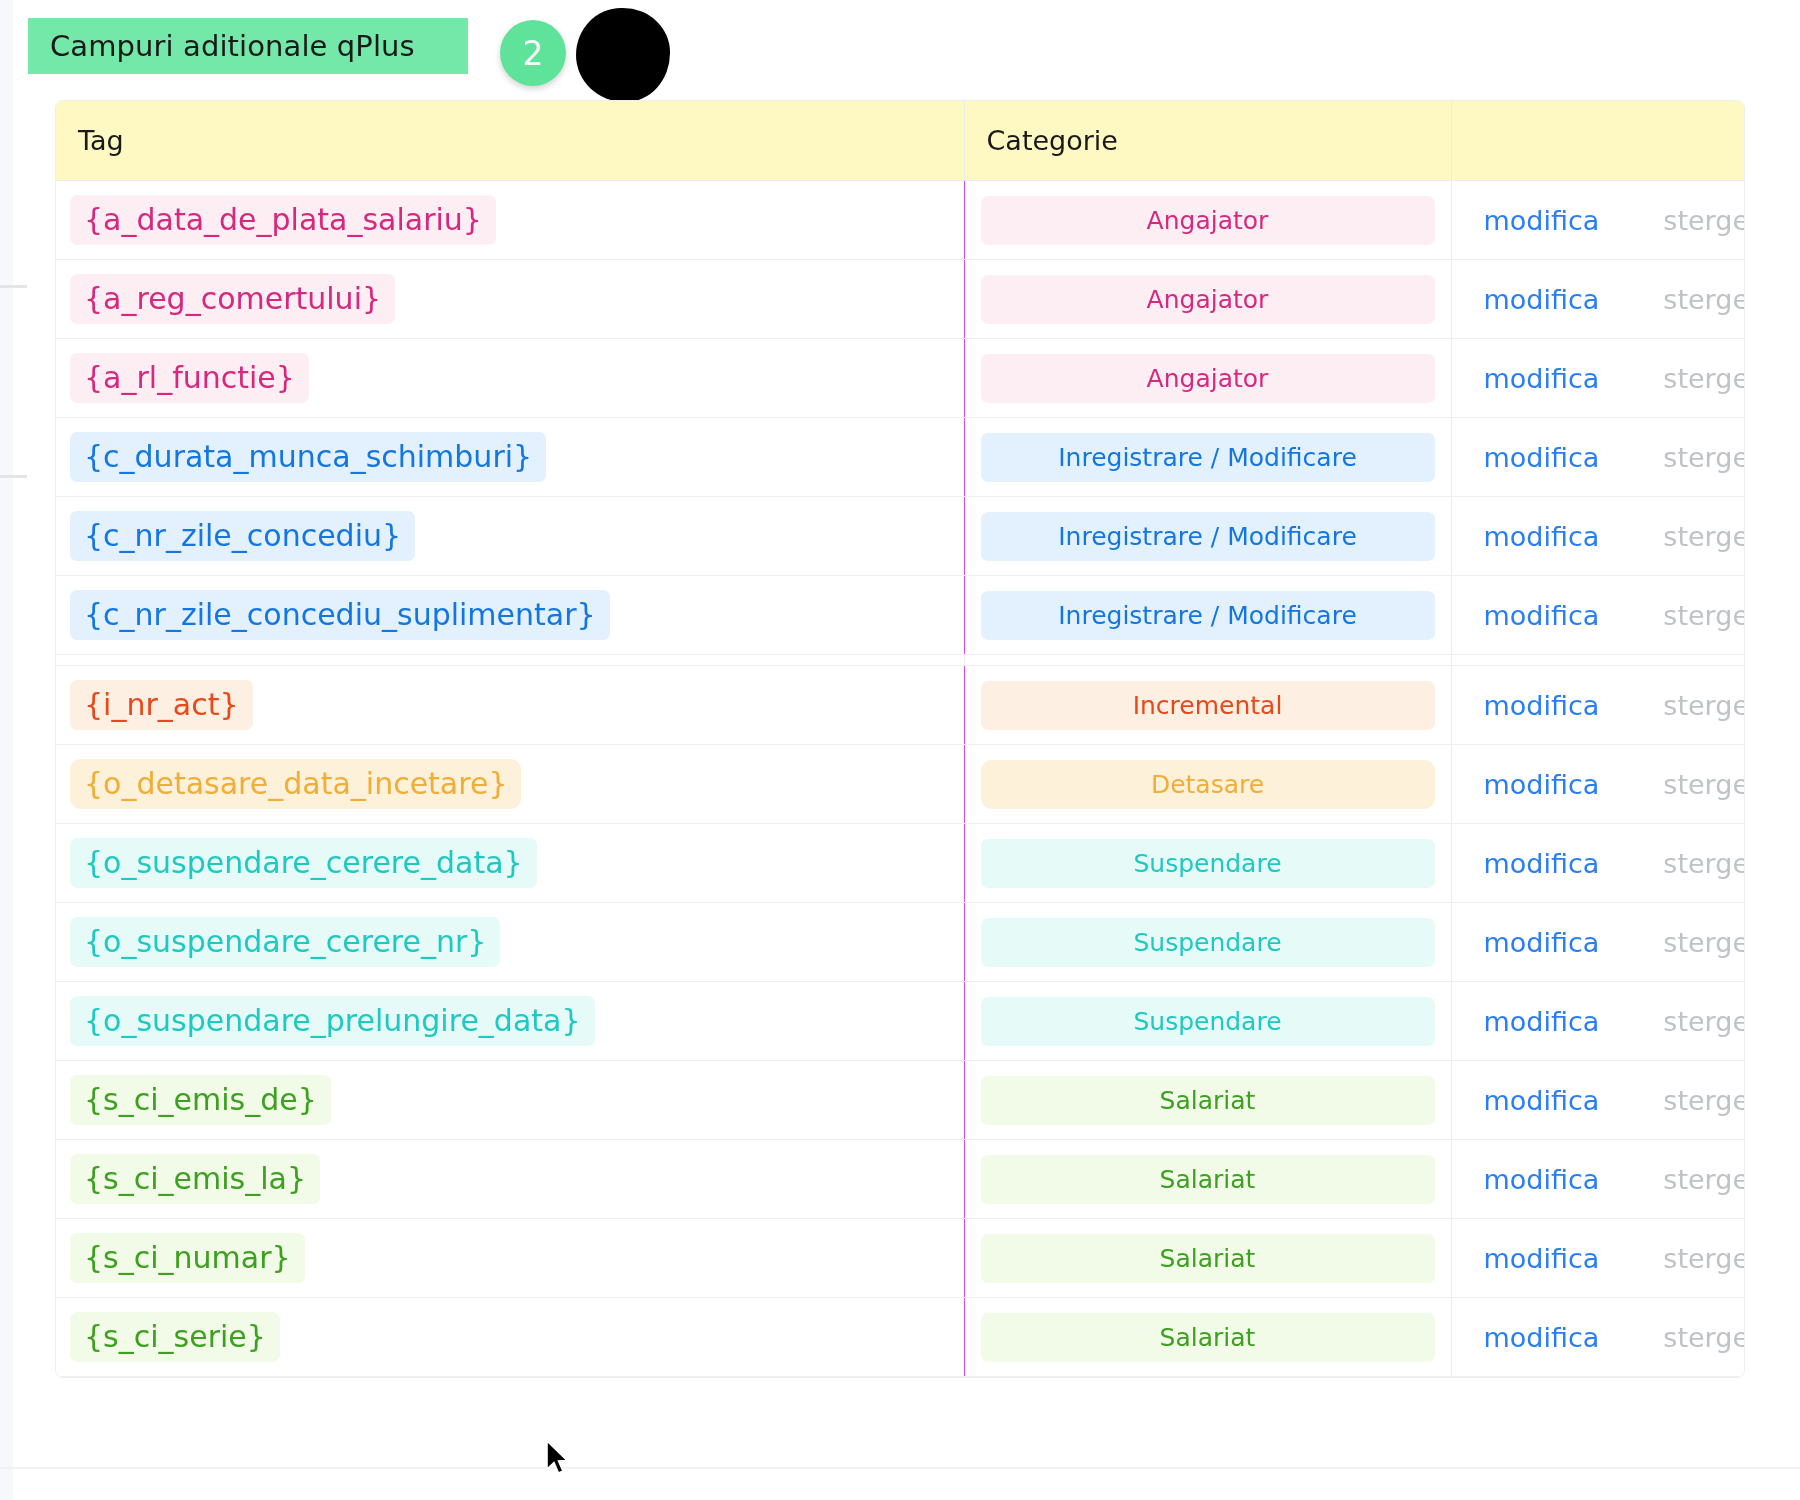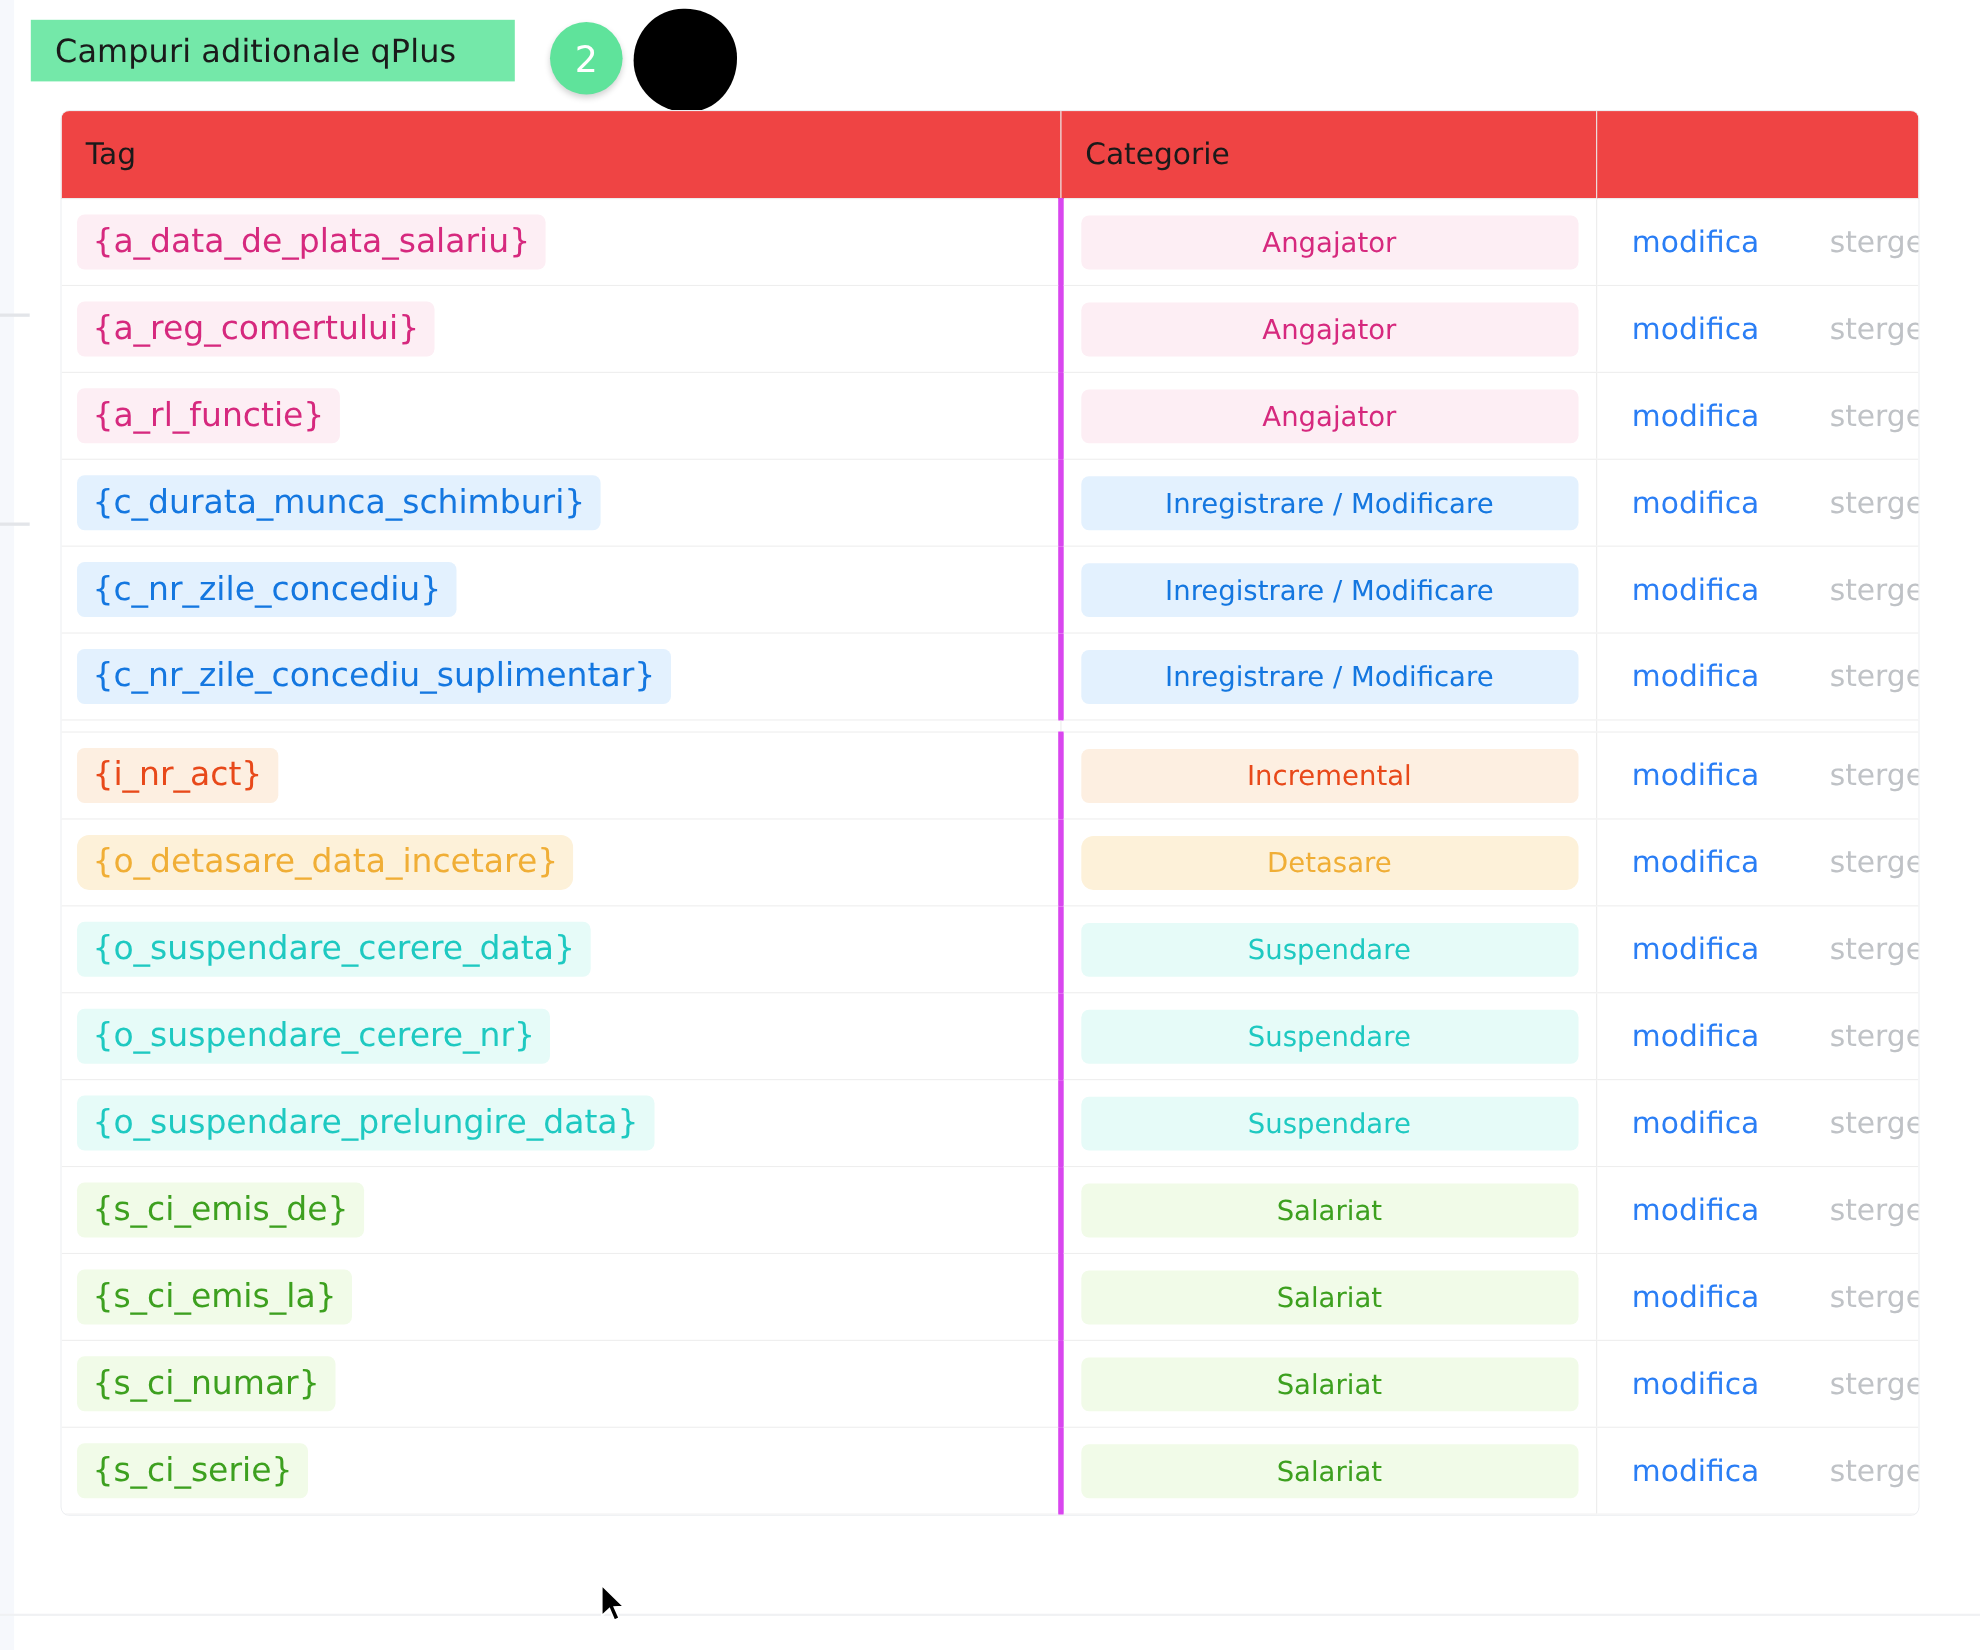--- a/index.html
+++ b/index.html
@@ -107,21 +107,21 @@
   table.grid {
     border-collapse: collapse;
     width: 100%;
     table-layout: fixed;
   }
   table.grid col.c-tag   { width: 908px; }
   table.grid col.c-cat   { width: 487px; }
   table.grid col.c-act   { width: 293px; }
 
   thead th {
-    background: #ef4444;
+    background: #fef9c3;
     font-weight: normal;
     font-size: 27px;
     color: #1a1a1a;
     text-align: left;
     padding: 24px 0 24px 22px;
     border-bottom: 1px solid #ececec;
     box-sizing: border-box;
     height: 72px;
   }
   thead th.cat-head { border-left: 1px solid #ececec; }
@@ -129,21 +129,21 @@
 
   tbody td {
     border-bottom: 1px solid #eeeeee;
     padding: 0;
     height: 79px;
     vertical-align: middle;
     box-sizing: border-box;
     background: #ffffff;
   }
   tbody td.cell-tag { padding-left: 14px; }
-  tbody td.cell-cat { border-left: 5px solid #d946ef; padding: 0 16px; }
+  tbody td.cell-cat { border-left: 1px solid #d946ef; padding: 0 16px; }
   tbody td.cell-act { border-left: 1px solid #ececec; padding-left: 32px; }
   tbody tr.last-row td { border-bottom: 1px solid #eeeeee; }
 
   
   tr.group-gap td {
     height: 11px;
     padding: 0;
     background: #ffffff;
     border-bottom: 1px solid #eeeeee;
     border-top: 1px solid #f2f2f2;

